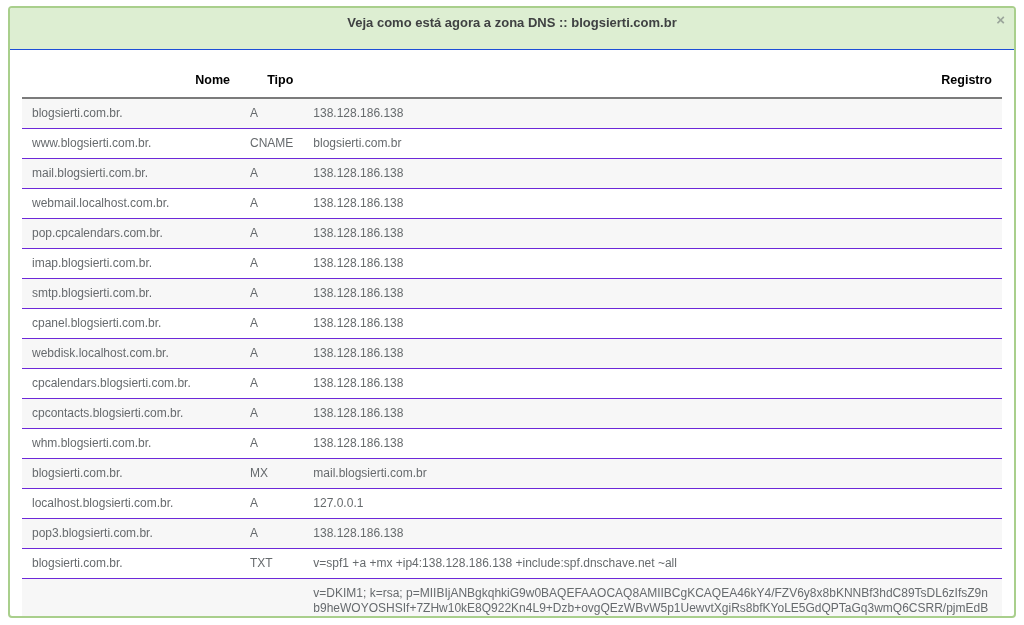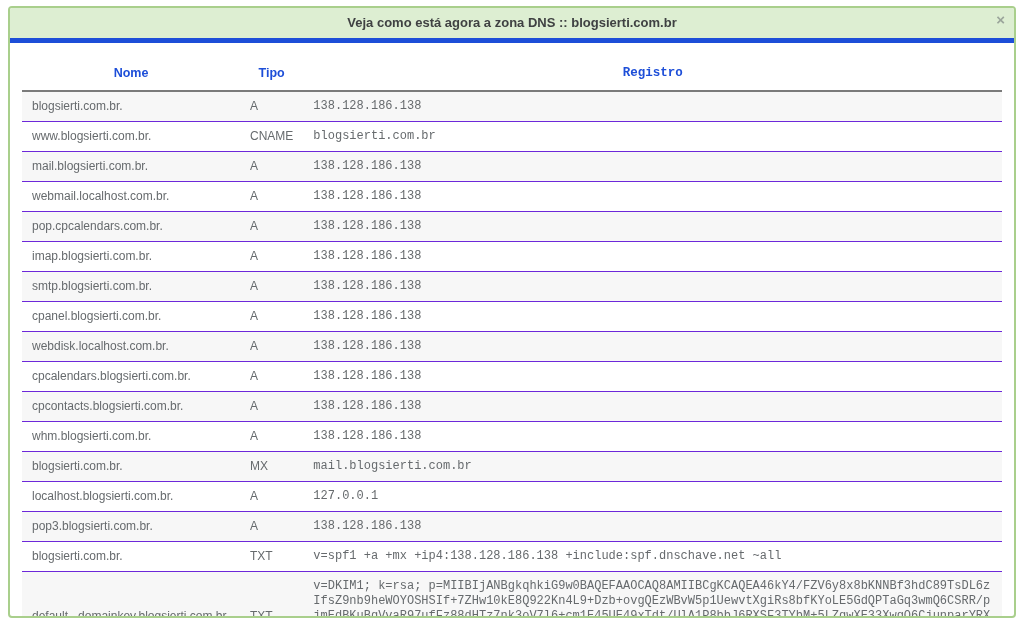--- a/index.html
+++ b/index.html
@@ -14,22 +14,22 @@
     left: 8px; top: 6px;
     width: 1008px; height: 612px;
     border: 2px solid #a9cf8c;
     border-radius: 4px;
     background: #ffffff;
     overflow: hidden;
   }
   .panel-header {
     position: relative;
     background: #ddeed2;
-    border-bottom: 5px solid #1d4ed8;
-    padding: 7px 30px 8px 30px;
+    border-bottom: 1px solid #1d4ed8;
+    padding: 7px 30px 19px 30px;
     text-align: center;
     font-size: 13px;
     font-weight: bold;
     color: #3f4142;
   }
   .close-btn {
     position: absolute;
     right: 9px; top: 4px;
     font-size: 15px;
     font-weight: bold;
@@ -41,38 +41,38 @@
     font-family: inherit;
   }
   .panel-body { padding: 14px 12px 20px 12px; }
   table.dns {
     width: 100%;
     border-collapse: collapse;
     font-size: 12px;
     color: #666a6d;
   }
   table.dns th {
-    text-align: center;
+    text-align: right;
     font-size: 12.5px;
     font-weight: bold;
-    color: #1d4ed8;
+    color: #000000;
     padding: 9px 10px 10px 10px;
     border-bottom: 2px solid #7b7b7b;
   }
   table.dns td {
     padding: 7px 10px;
     border-top: 1px solid #6d28d9;
     vertical-align: middle;
     line-height: 1.25;
   }
   table.dns tbody tr:first-child td { border-top: none; }
   table.dns tbody tr:nth-child(odd) td { background: #f7f7f7; }
   .col-name { width: 218px; white-space: nowrap; }
   .col-type { width: 56px; }
-  .col-value { word-break: break-all; font-family: Liberation Mono, monospace; }
+  .col-value { word-break: break-all; }
 </style>
 </head>
 <body>
 
 <div class="panel">
   <div class="panel-header">
     <span>Veja como está agora a zona DNS :: blogsierti.com.br</span>
     <button class="close-btn">×</button>
   </div>
   <div class="panel-body">

